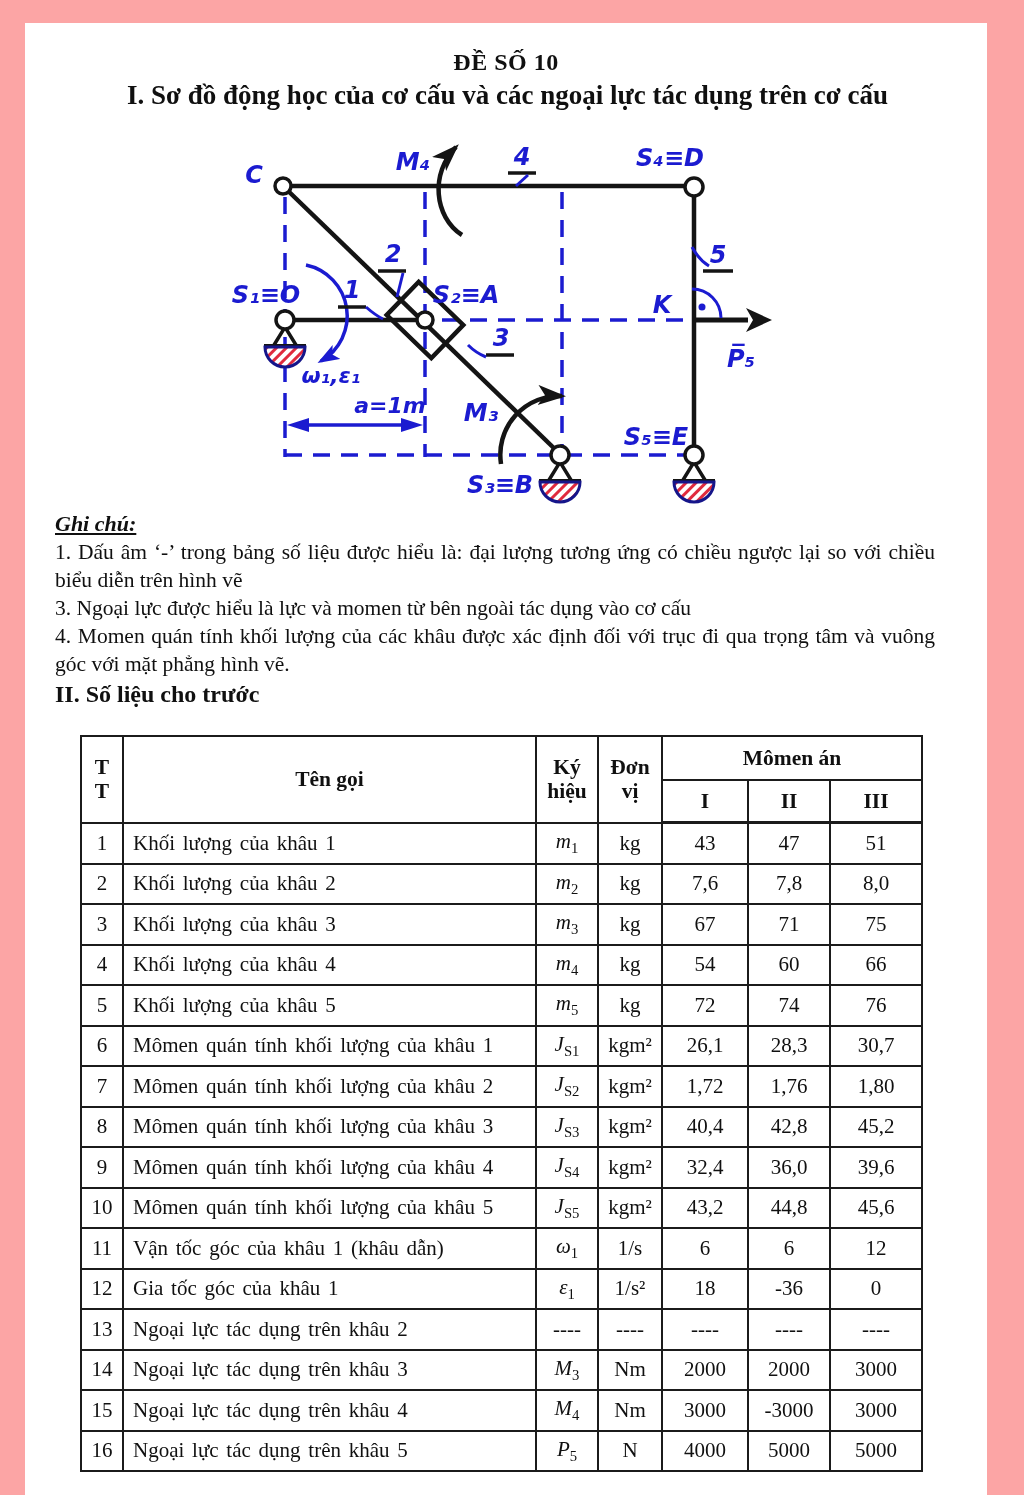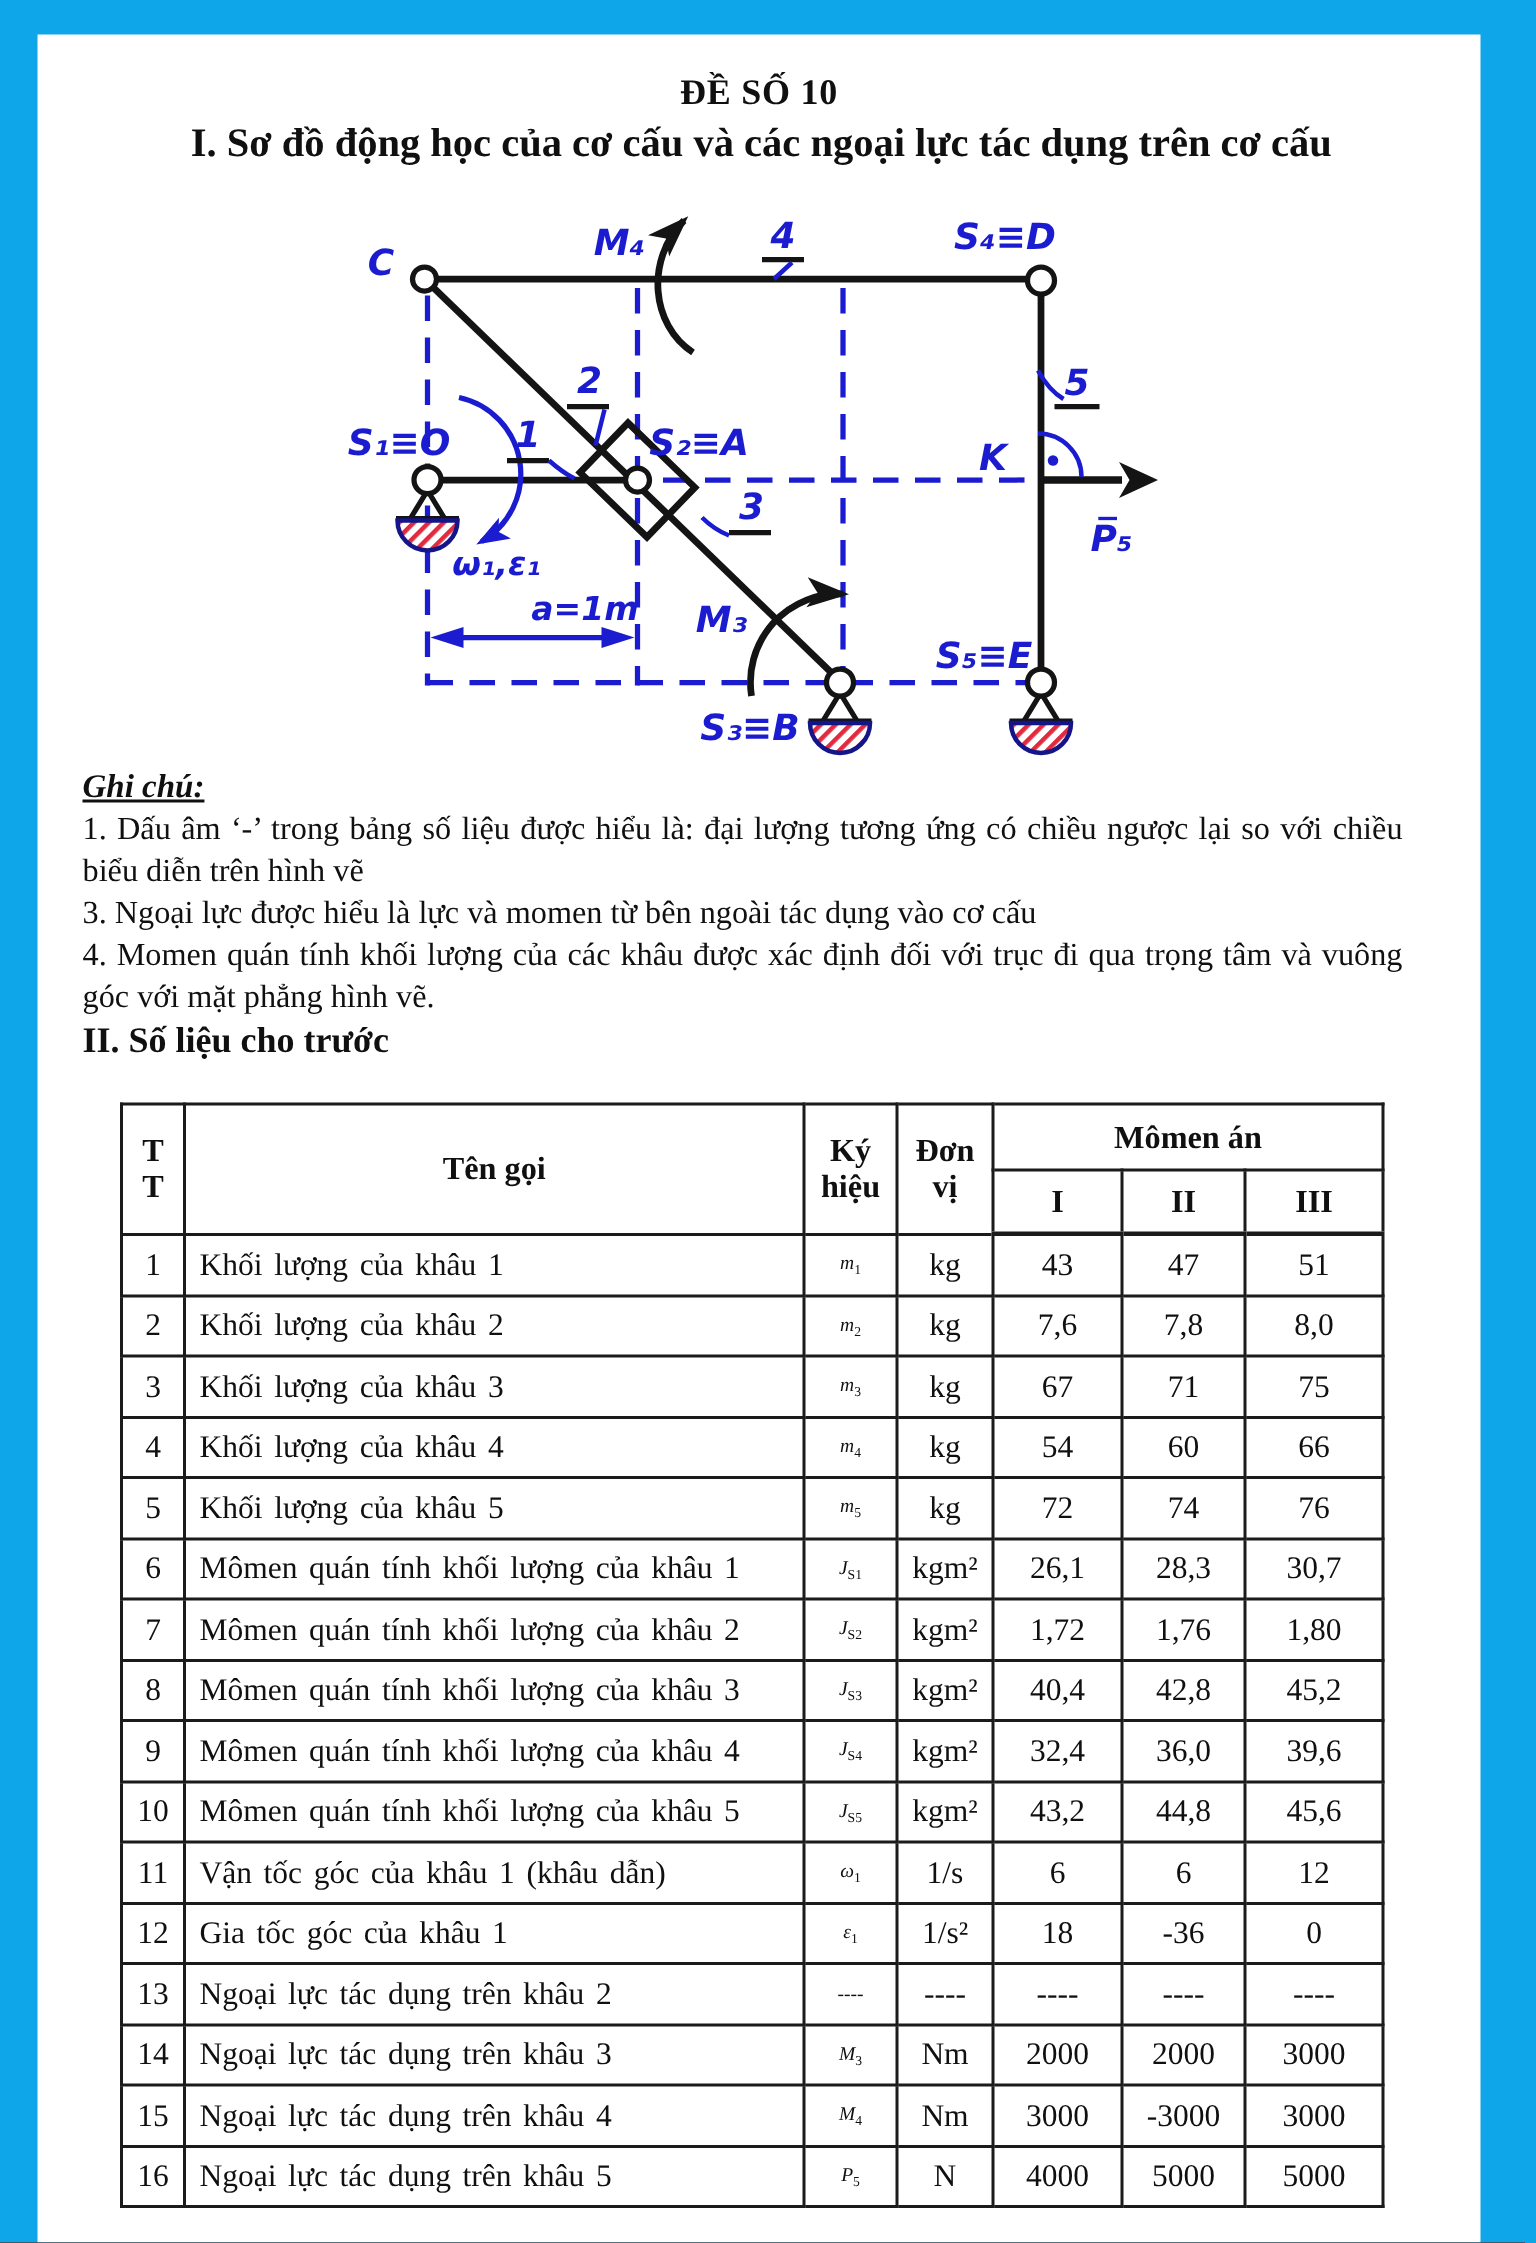--- a/index.html
+++ b/index.html
@@ -1,34 +1,34 @@
 <!DOCTYPE html>
 <html><head>
 <meta charset="utf-8">
 <style>
   html,body{margin:0;padding:0;background:#0c0c0c;}
-  .stage{position:relative;width:1024px;height:1495px;background:#0ea5e9;overflow:hidden;}
+  .stage{position:relative;width:1024px;height:1495px;background:#fca5a5;overflow:hidden;}
   .page{position:absolute;left:25px;top:23px;width:962px;height:1472px;background:#ffffff;
         font-family:"Liberation Serif",serif;color:#101010;}
   .doc-title{margin-top:26px;text-align:center;font-weight:bold;font-size:24px;letter-spacing:.5px;}
   .sec1{margin:4px 0 0 30px;width:905px;font-weight:bold;font-size:27px;text-align:center;}
   .diagram{position:absolute;left:185px;top:112px;width:580px;height:380px;}
   .notes{position:absolute;left:30px;top:487px;width:880px;font-size:21.5px;line-height:28px;}
   .ghichu{font-weight:bold;font-style:italic;text-decoration:underline;font-size:22px;}
   .note-item{text-align:justify;}
   .sec2{font-weight:bold;font-size:24px;margin-top:2px;}
   .tablewrap{position:absolute;left:55px;top:712px;}
   table.data{border-collapse:collapse;font-size:21px;table-layout:fixed;}
   table.data td, table.data th{border:2px solid #1b1b1b;padding:0;vertical-align:middle;overflow:hidden;}
   table.data th{font-weight:bold;font-size:21.5px;line-height:1.15;}
   tr.hdr1 th{height:42px;} tr.hdr2 th{height:40px;border-bottom-width:3px;}
   tbody td{height:38.5px;}
   .c-tt{text-align:center;}
   .c-name{text-align:left;padding-left:9px !important;word-spacing:2.5px;margin-top:48px;}
-  .c-sym{text-align:center;font-size:13px;}
+  .c-sym{text-align:center;font-size:21px;}
   .c-sym sub{font-size:70%;}
   .c-unit{text-align:center;margin-left:28px;}
   .c-val{text-align:center;}
   
   .dlabel{font-family:"DejaVu Sans",sans-serif;font-style:italic;font-weight:bold;
           font-size:24px;fill:#1b1bd0;}
   .dlabel.small{font-size:22px;}
 </style>
 </head>
 <body>

